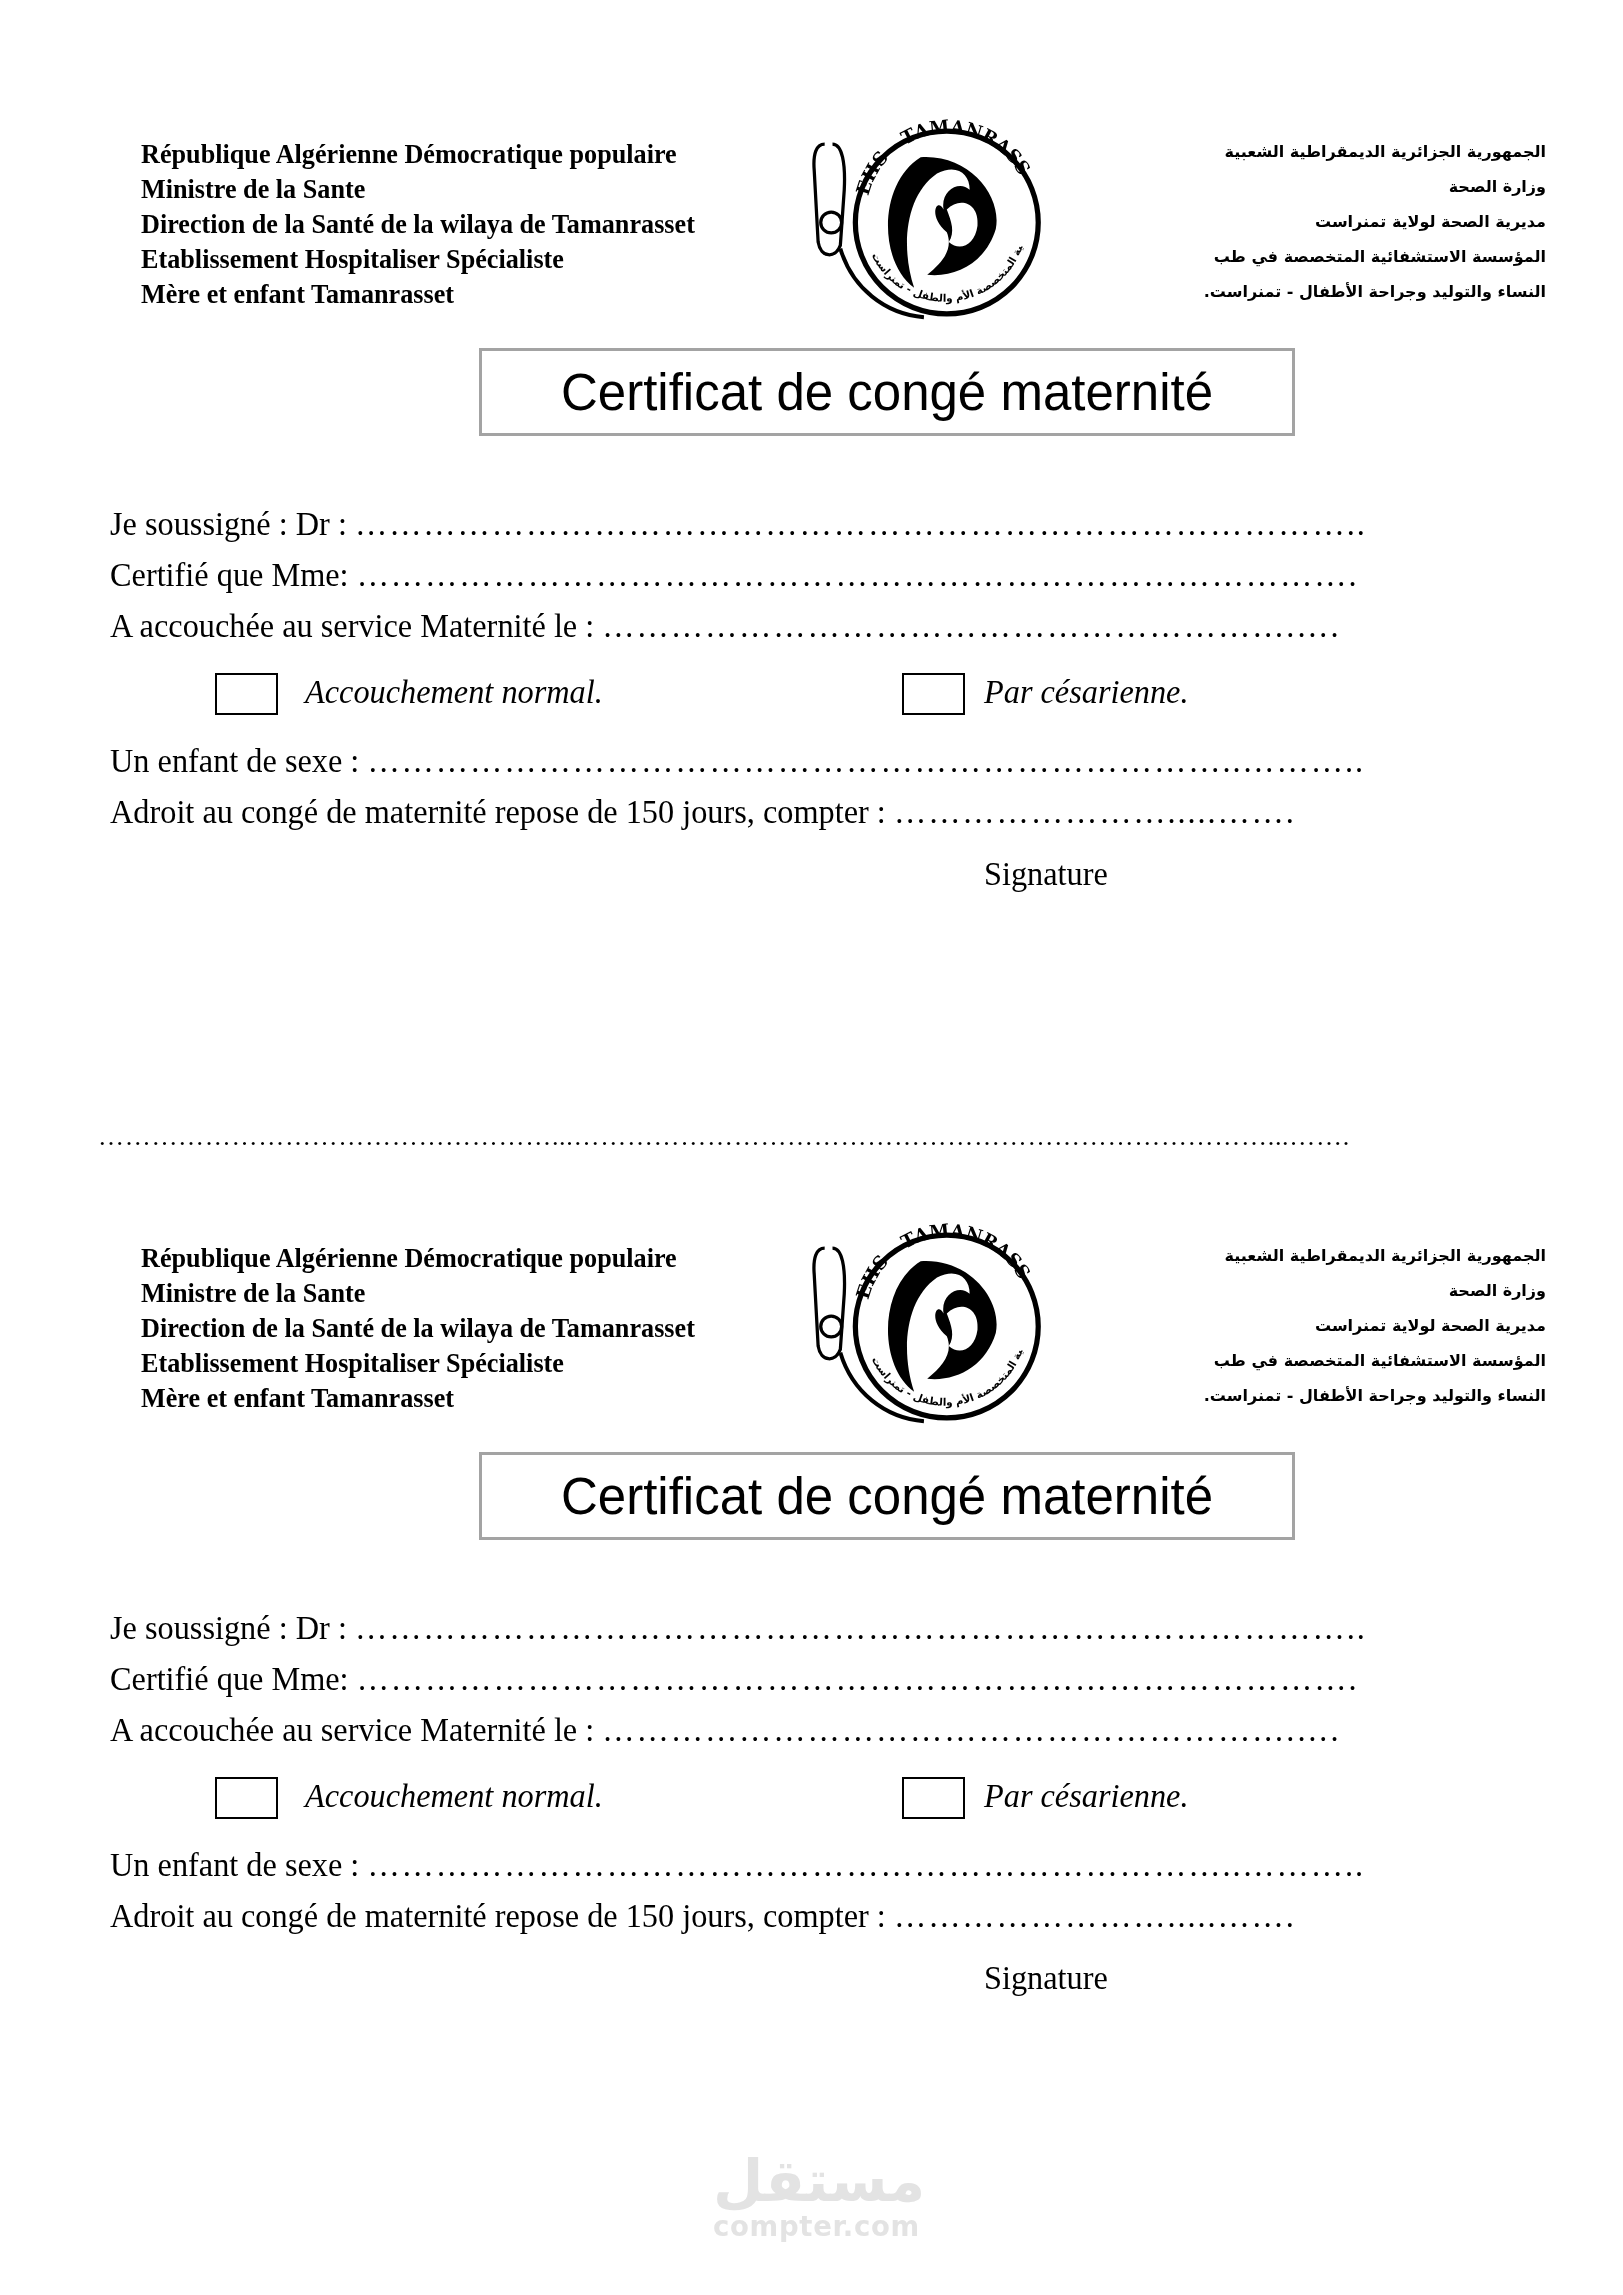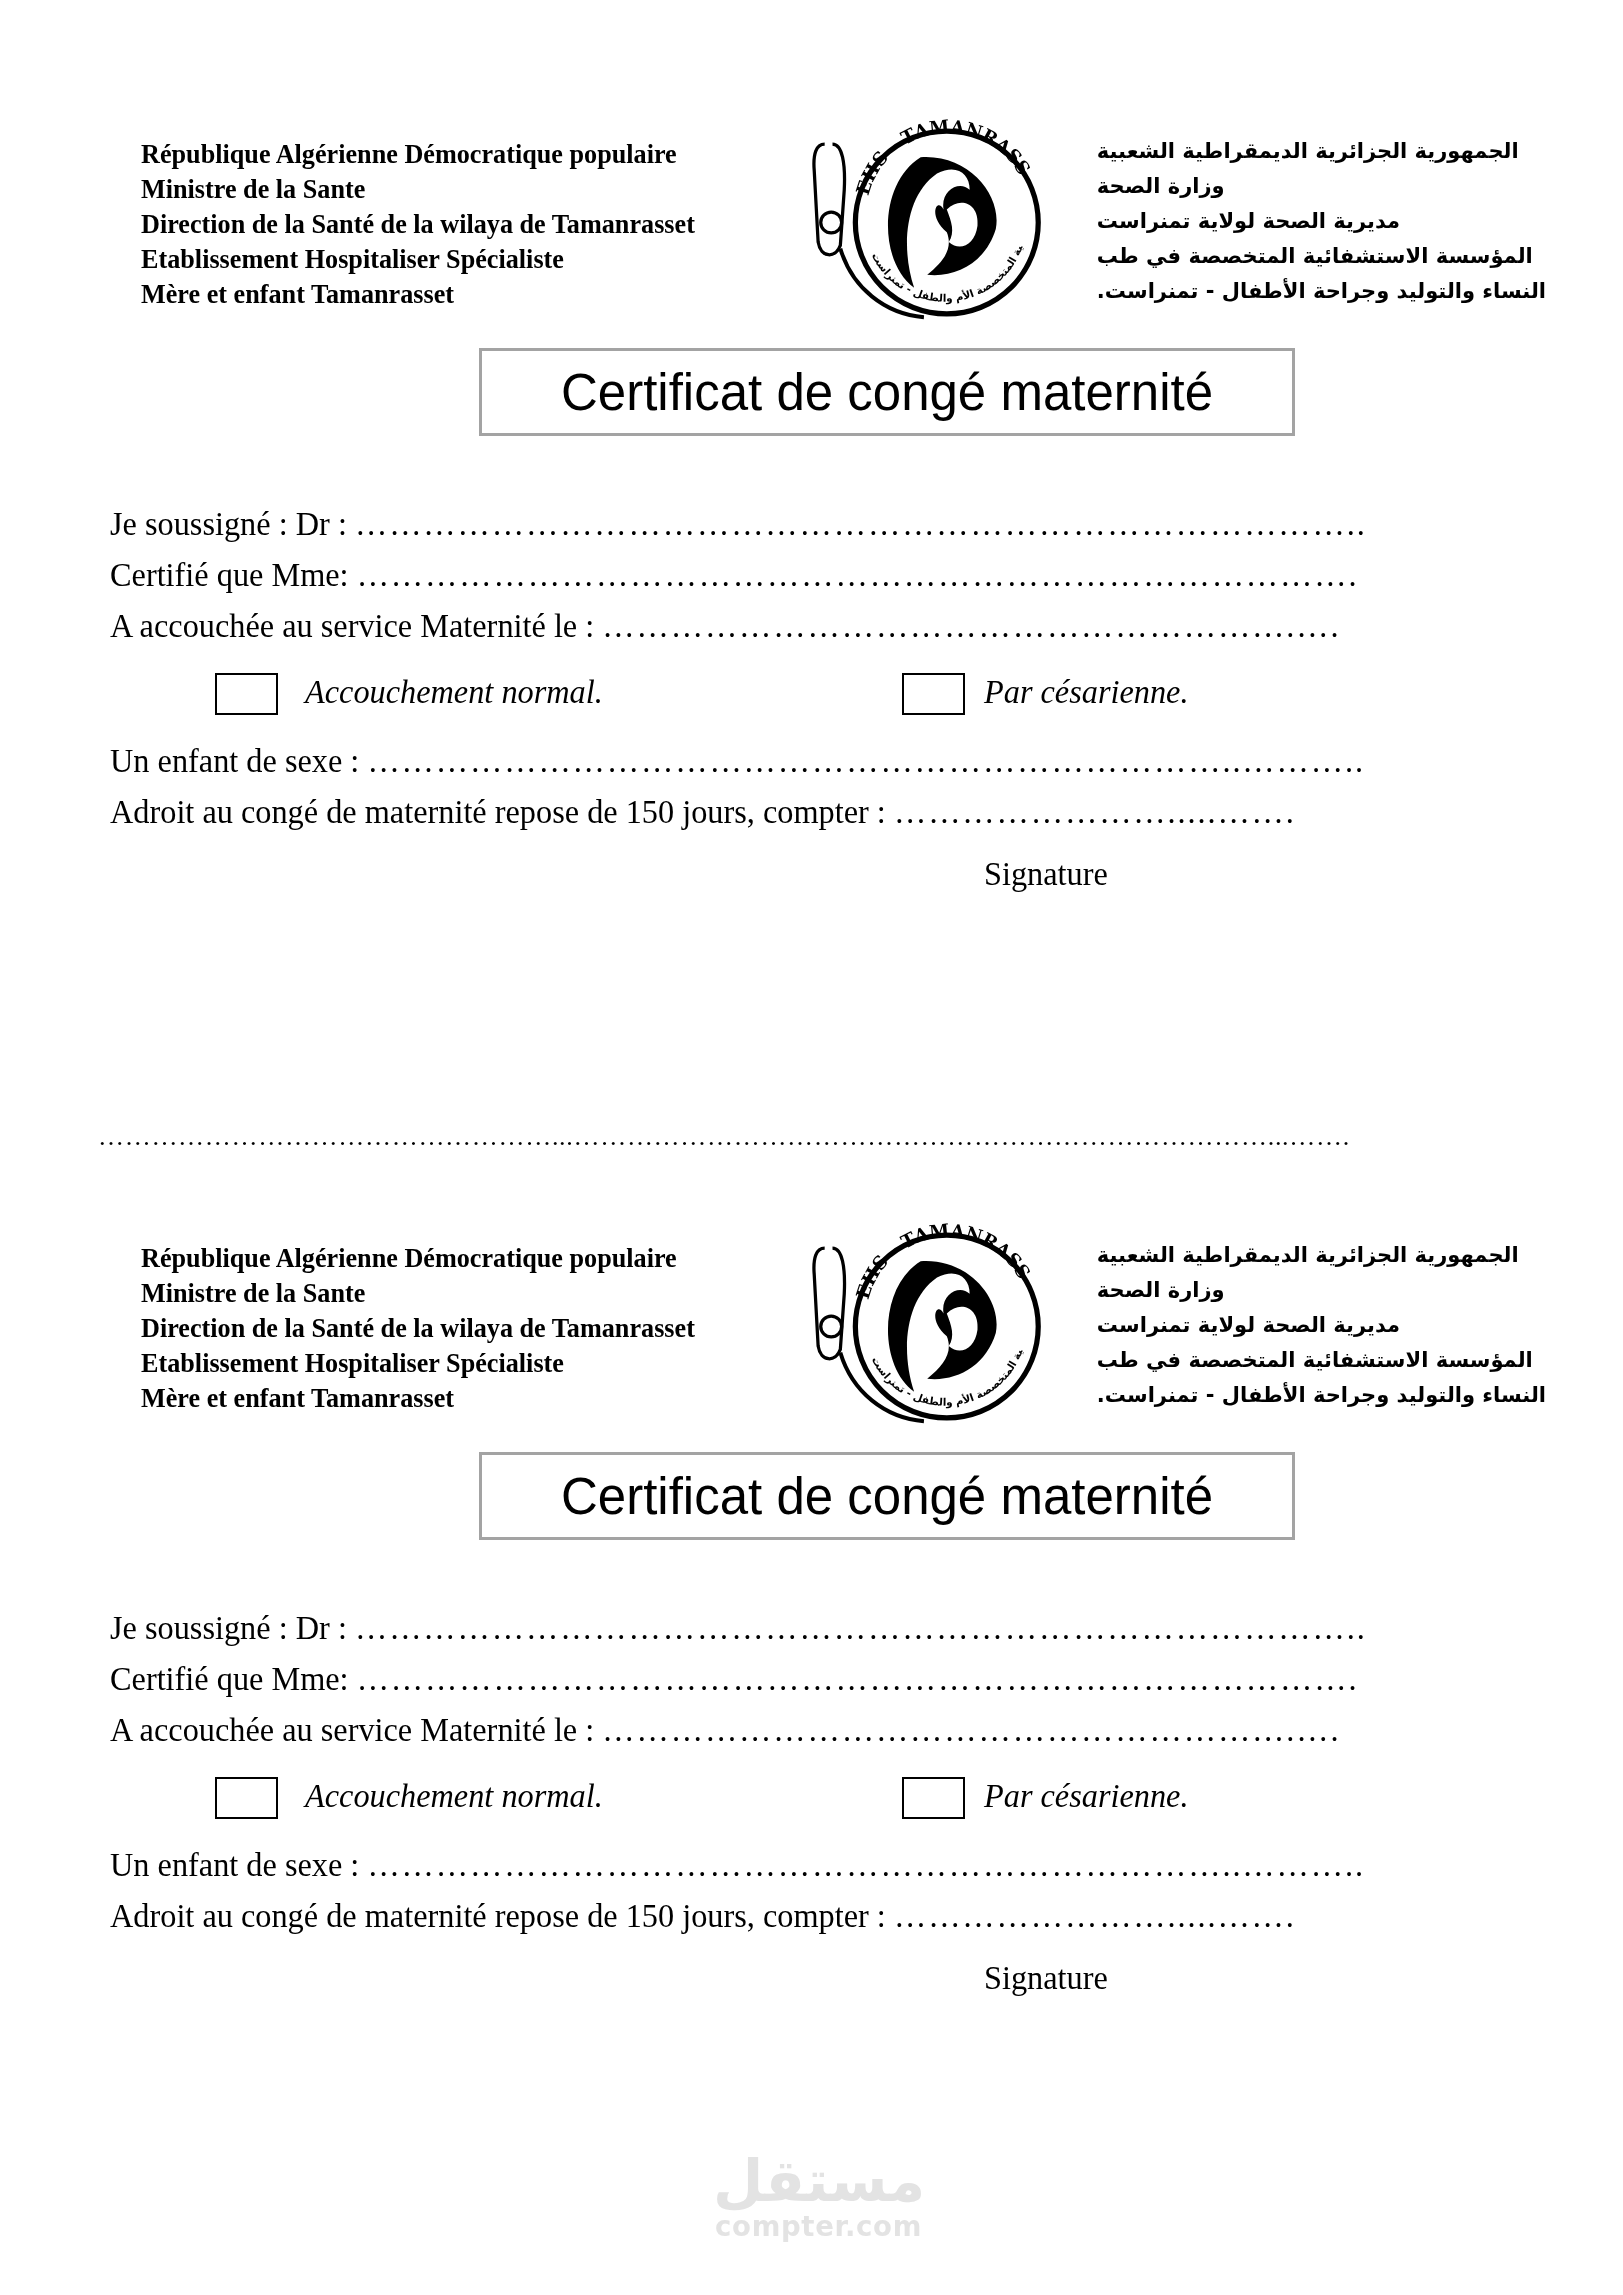--- a/index.html
+++ b/index.html
@@ -11,23 +11,23 @@
   .cert.top { top: 0; }
   .cert.bottom { top: 1104px; }
 
   .hdr-fr {
     position: absolute; left: 130px; top: 137px;
     font-family: "Liberation Serif", serif; font-weight: bold;
     font-size: 27px; line-height: 35px; transform: scaleX(0.97); transform-origin: left;
   }
   .hdr-fr div { white-space: nowrap; }
   .hdr-ar {
-    position: absolute; right: 88px; top: 134px; direction: rtl; text-align: left;
+    position: absolute; right: 88px; top: 134px; direction: rtl; text-align: right;
     font-family: "DejaVu Sans", sans-serif; font-weight: bold;
-    font-size: 21px; line-height: 35px;
+    font-size: 16px; line-height: 35px;
   }
   .hdr-ar div { white-space: nowrap; }
 
   .logo { position: absolute; left: 795px; top: 118px; width: 262px; height: 209px; }
 
   .title-box {
     position: absolute; left: 468px; top: 348px; width: 816px; height: 88px;
     border: 3px solid #a3a3a3; box-sizing: border-box;
     display: flex; align-items: center; justify-content: center;
     font-family: "Liberation Sans", "DejaVu Sans", sans-serif; font-size: 51px;
@@ -47,21 +47,21 @@
   .cb-label { position: absolute; top: 0; font-size: 34px; line-height: 46px; transform: scaleX(0.95); transform-origin: left; white-space: nowrap; }
   .cb-label.a { left: 294px; } .cb-label.b { left: 973px; }
 
   .signature { position: absolute; left: 973px; top: 854px; font-size: 34px; line-height: 39px; transform: scaleX(0.95); transform-origin: left; }
 
   .cut-line {
     position: absolute; left: 98px; top: 1124px; width: 1413px; overflow: hidden; white-space: nowrap;
     font-size: 26px; letter-spacing: 0.7px; line-height: 26px;
   }
 
-  .watermark { position: absolute; left: 713px; top: 2152px; width: 209px; text-align: right; color: #e3e3e3; }
+  .watermark { position: absolute; left: 713px; top: 2152px; width: 209px; text-align: left; color: #e3e3e3; }
   .wm-ar { font-family: "DejaVu Sans", sans-serif; font-weight: bold; font-size: 58px; line-height: 59px; }
   .wm-en { font-family: "DejaVu Sans", sans-serif; font-weight: bold; font-size: 27.5px; line-height: 30px; letter-spacing: 0.7px; }
 </style>
 </head>
 <body>
 
 <div class="cert top">
   <div class="hdr-fr">
     <div>République Algérienne Démocratique populaire</div>
     <div>Ministre de la Sante</div>

